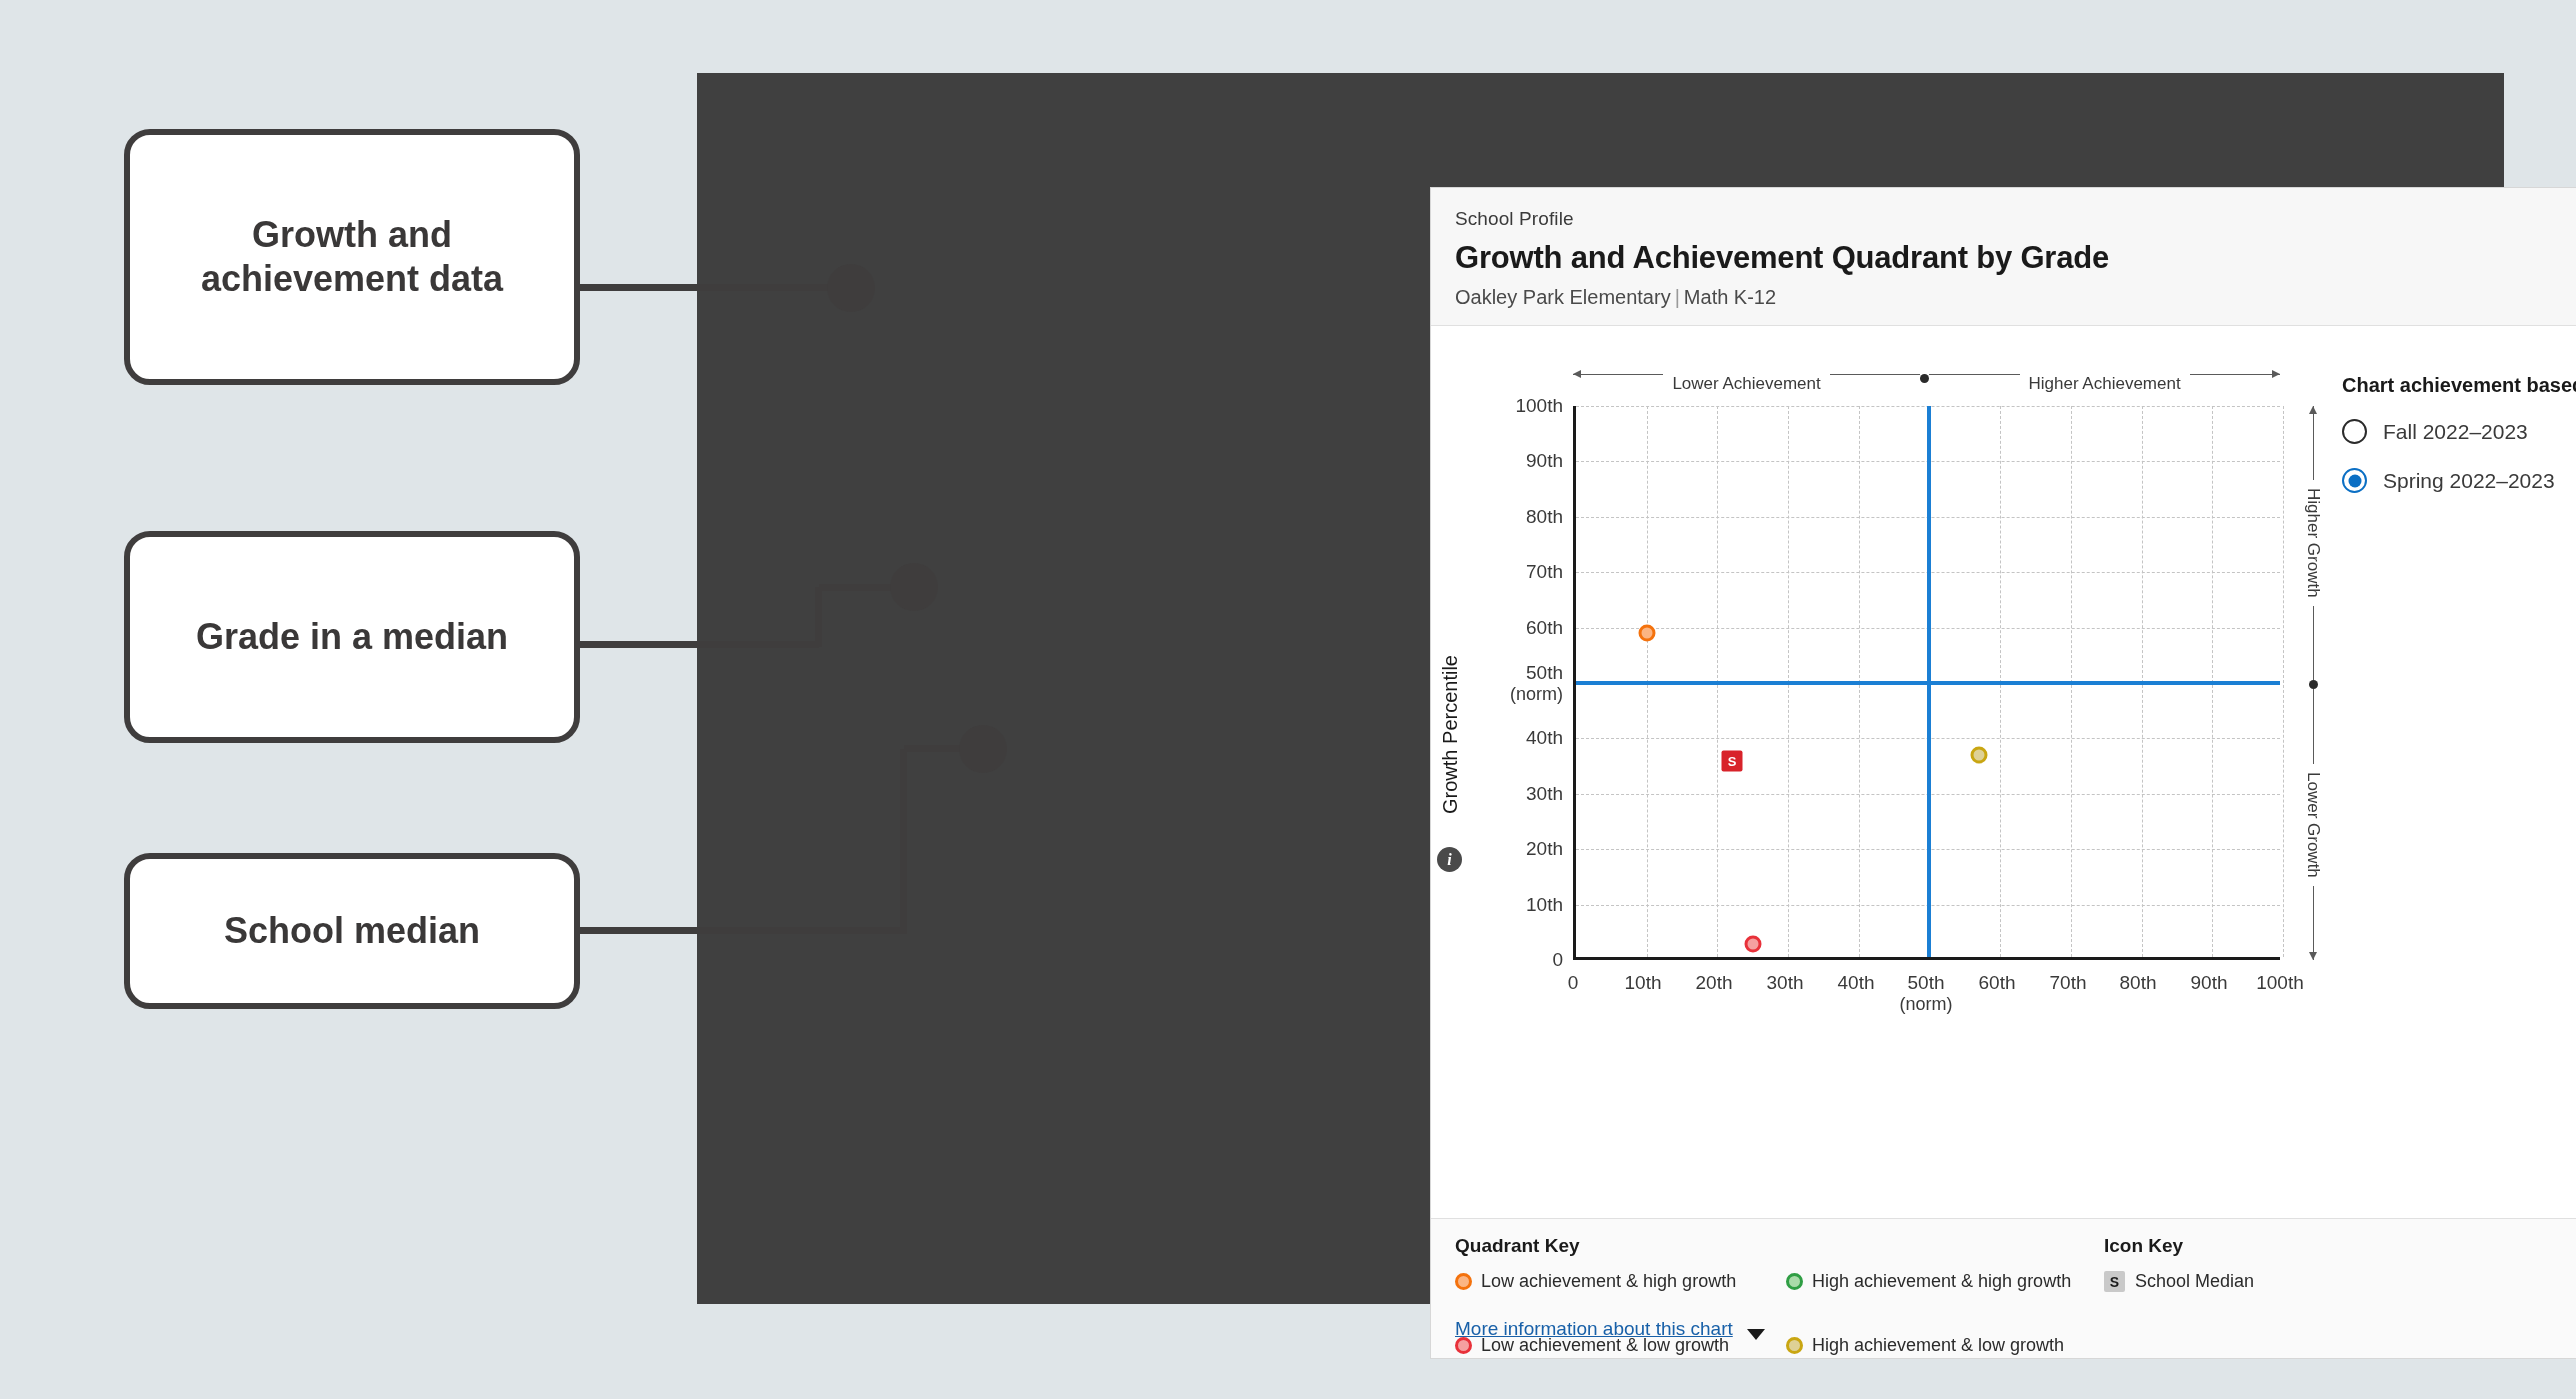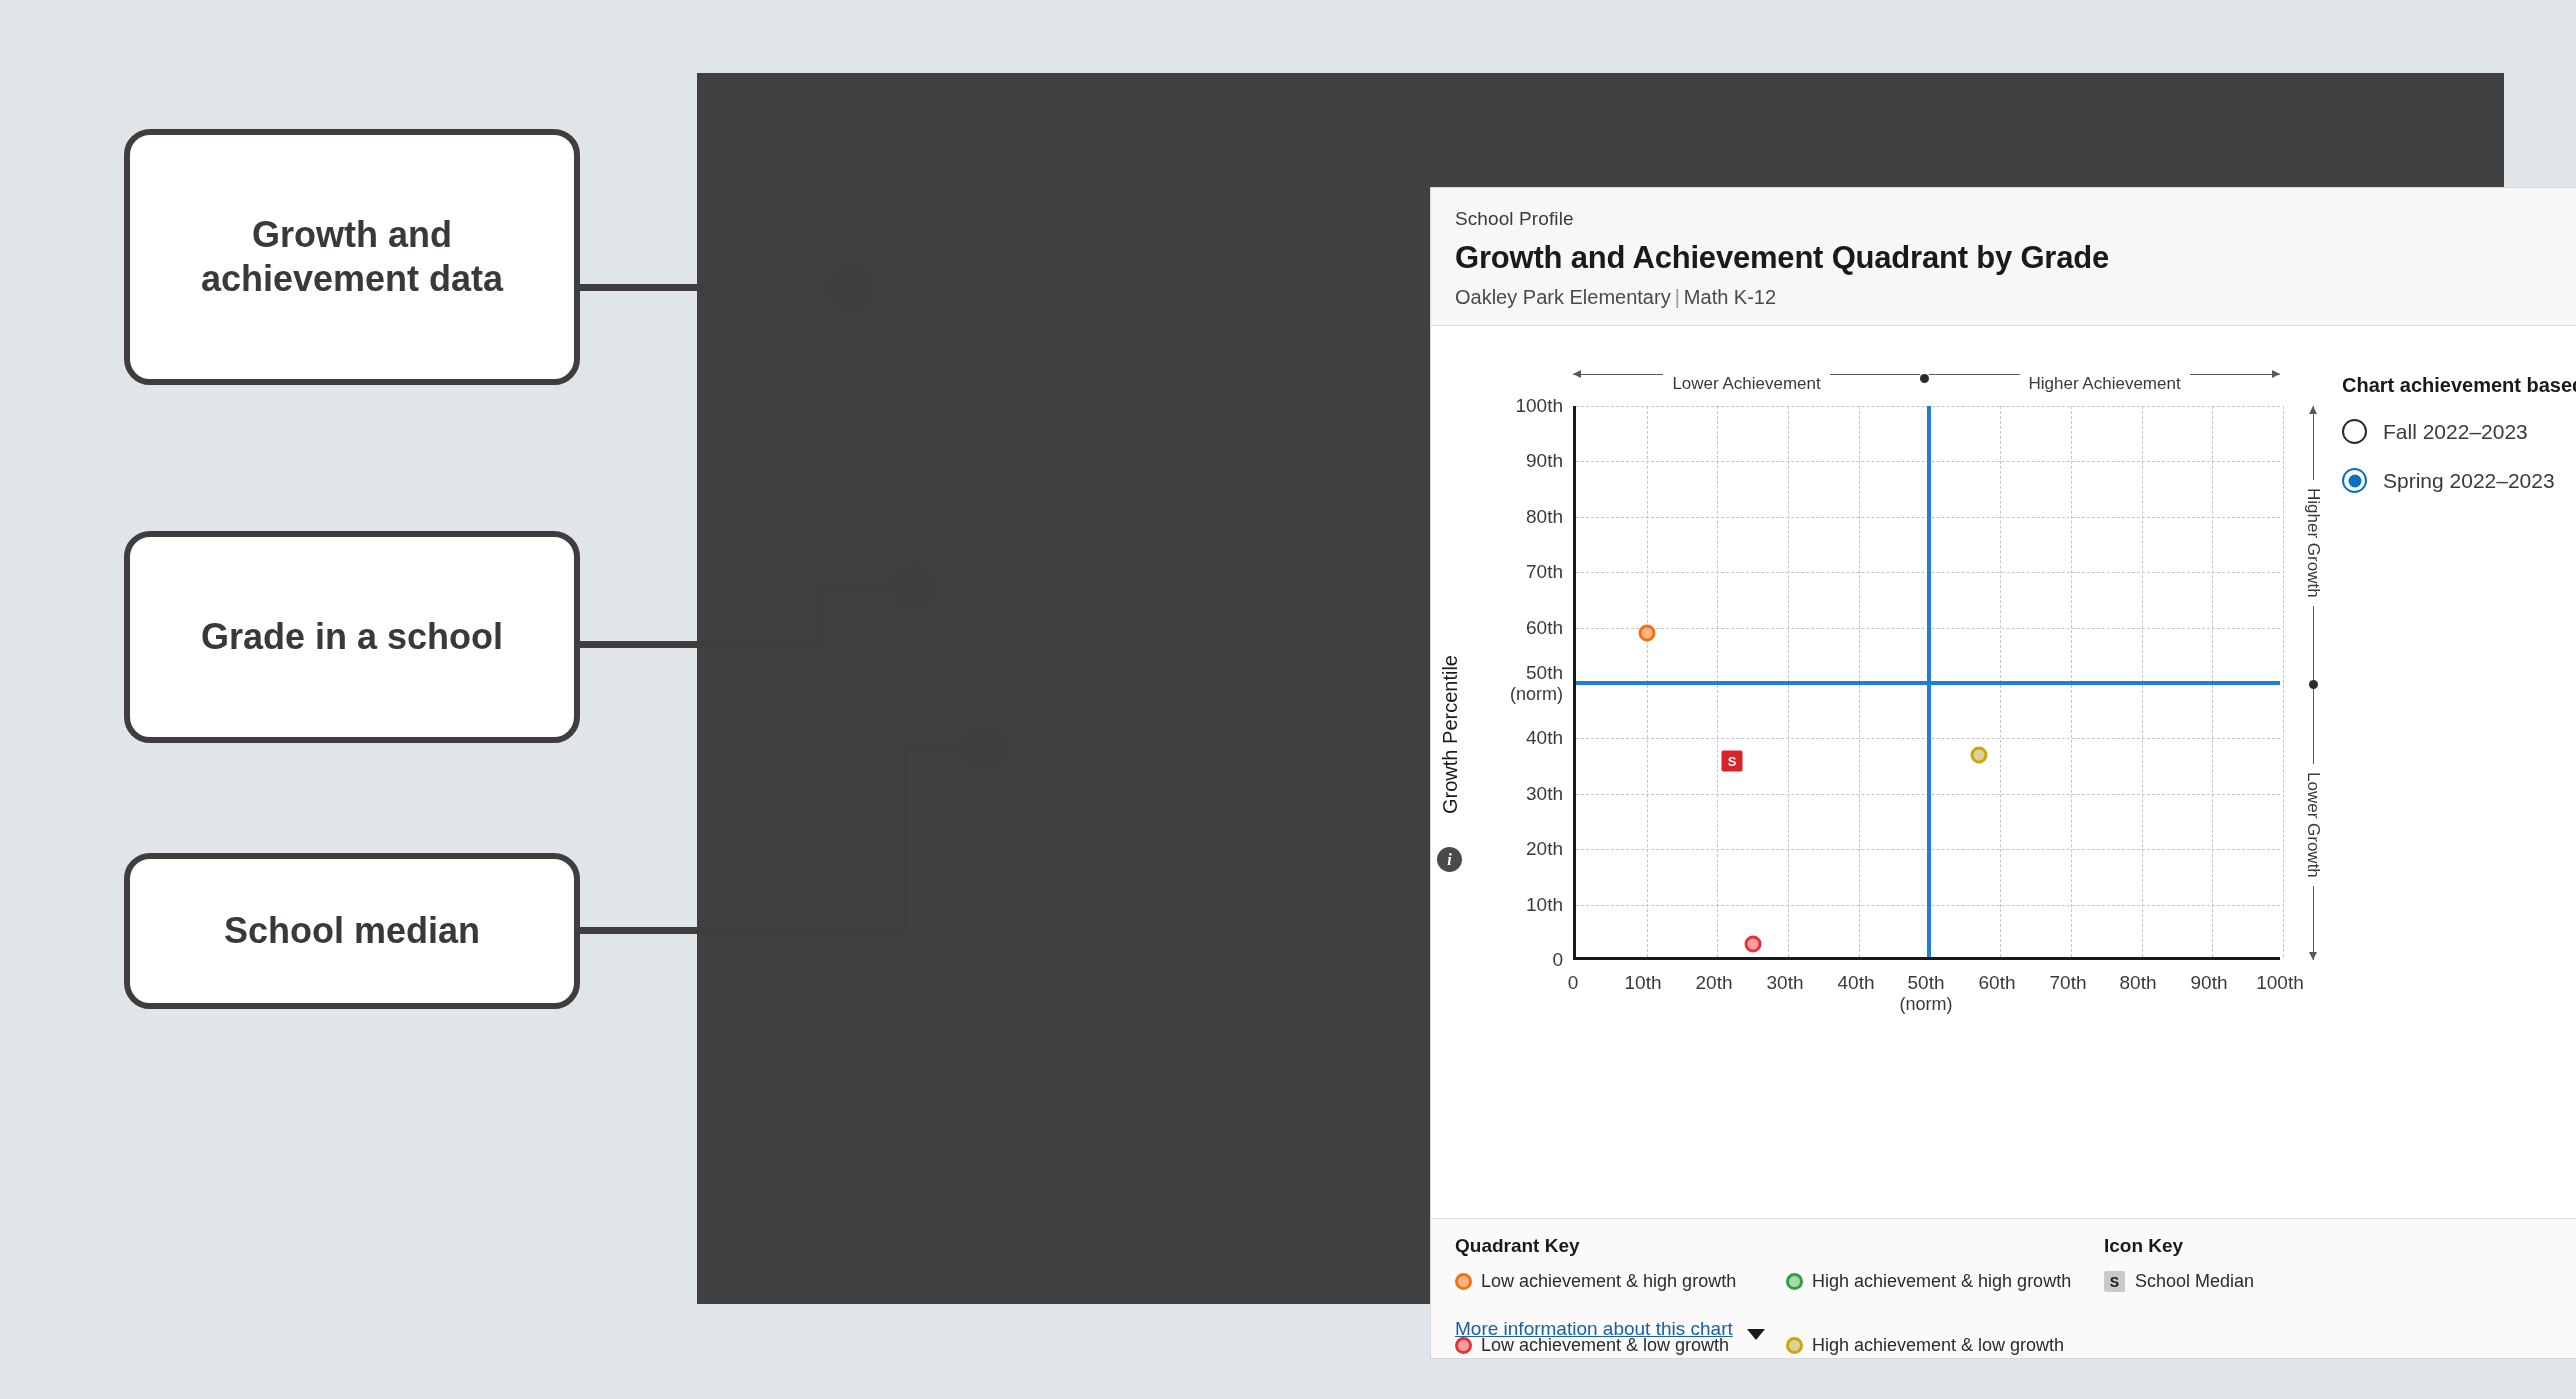--- a/index.html
+++ b/index.html
@@ -532,21 +532,21 @@
       <div id="more-info-row">
         <span id="more-info-link">More information about this chart</span>
         <span id="more-info-chevron"></span>
       </div>
     </div>
 
   </div>
 </div>
 
 <div class="callout" id="callout-1">Growth and achievement data</div>
-<div class="callout" id="callout-2">Grade in a school</div>
+<div class="callout" id="callout-2">Grade in a median</div>
 <div class="callout" id="callout-3">School median</div>
 
 <div class="connector" id="connectors">
     <div class="conn-seg" style="left: 580px; top: 284px; width: 271px; height: 7px;"></div>
     <div class="conn-dot" style="left: 851px; top: 288px;"></div>
     <div class="conn-seg" style="left: 580px; top: 641px; width: 239px; height: 7px;"></div>
     <div class="conn-seg" style="left: 815px; top: 587px; width: 7px; height: 60px;"></div>
     <div class="conn-seg" style="left: 819px; top: 584px; width: 95px; height: 7px;"></div>
     <div class="conn-dot" style="left: 914px; top: 587px;"></div>
     <div class="conn-seg" style="left: 580px; top: 927px; width: 323px; height: 7px;"></div>

